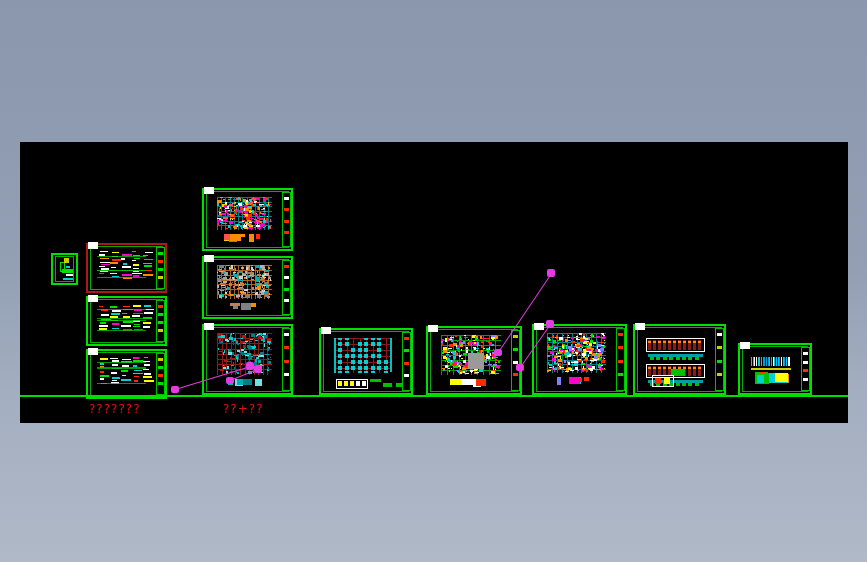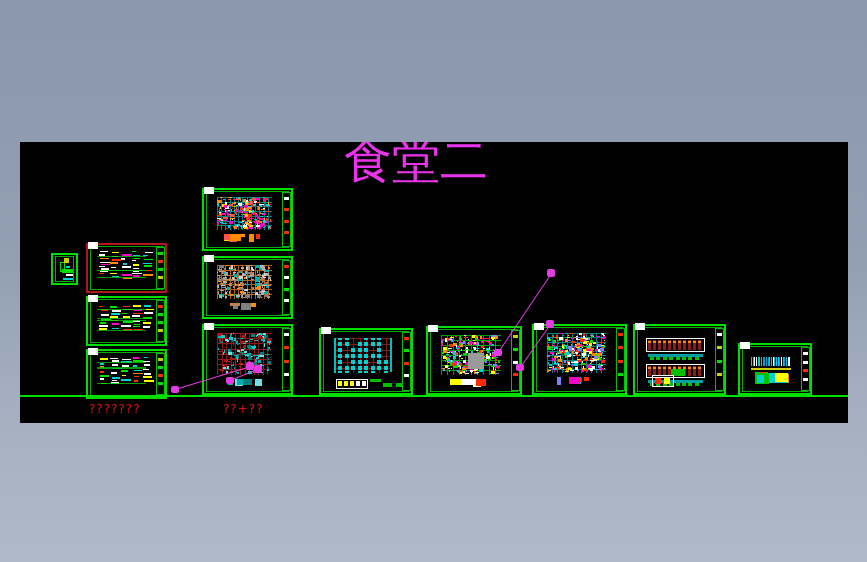--- a/index.html
+++ b/index.html
@@ -59,21 +59,20 @@
   .legend{position:absolute;}
   .lg{position:absolute;}
 </style>
 </head>
 <body>
 
 <div id="app">
 
   <div class="canvas">
 
-    <div class="dwg-title">食堂二</div>
 
     <div id="sheets">
         <div class="sheet" style="left: 31px; top: 111px; width: 27px; height: 32px;">
           <div class="frame"></div>
           <div class="inner"></div>
           <div class="" style="position: absolute; left: 5px; top: 4px; width: 17px; height: 24px; overflow: hidden;">
             <div class="speck" style="left: 4px; top: 5px; width: 5px; height: 10px; border: 1px solid rgb(0, 224, 0); box-sizing: border-box;"></div>
             <div class="speck" style="left: 9.61652px; top: 9px; width: 4.23638px; height: 2px; background: rgb(0, 208, 208);"></div>
             <div class="speck" style="left: 7.02383px; top: 13px; width: 6.5672px; height: 2px; background: rgb(0, 192, 255);"></div>
             <div class="speck" style="left: 10.4486px; top: 17px; width: 7.63441px; height: 2px; background: rgb(255, 255, 255);"></div>

